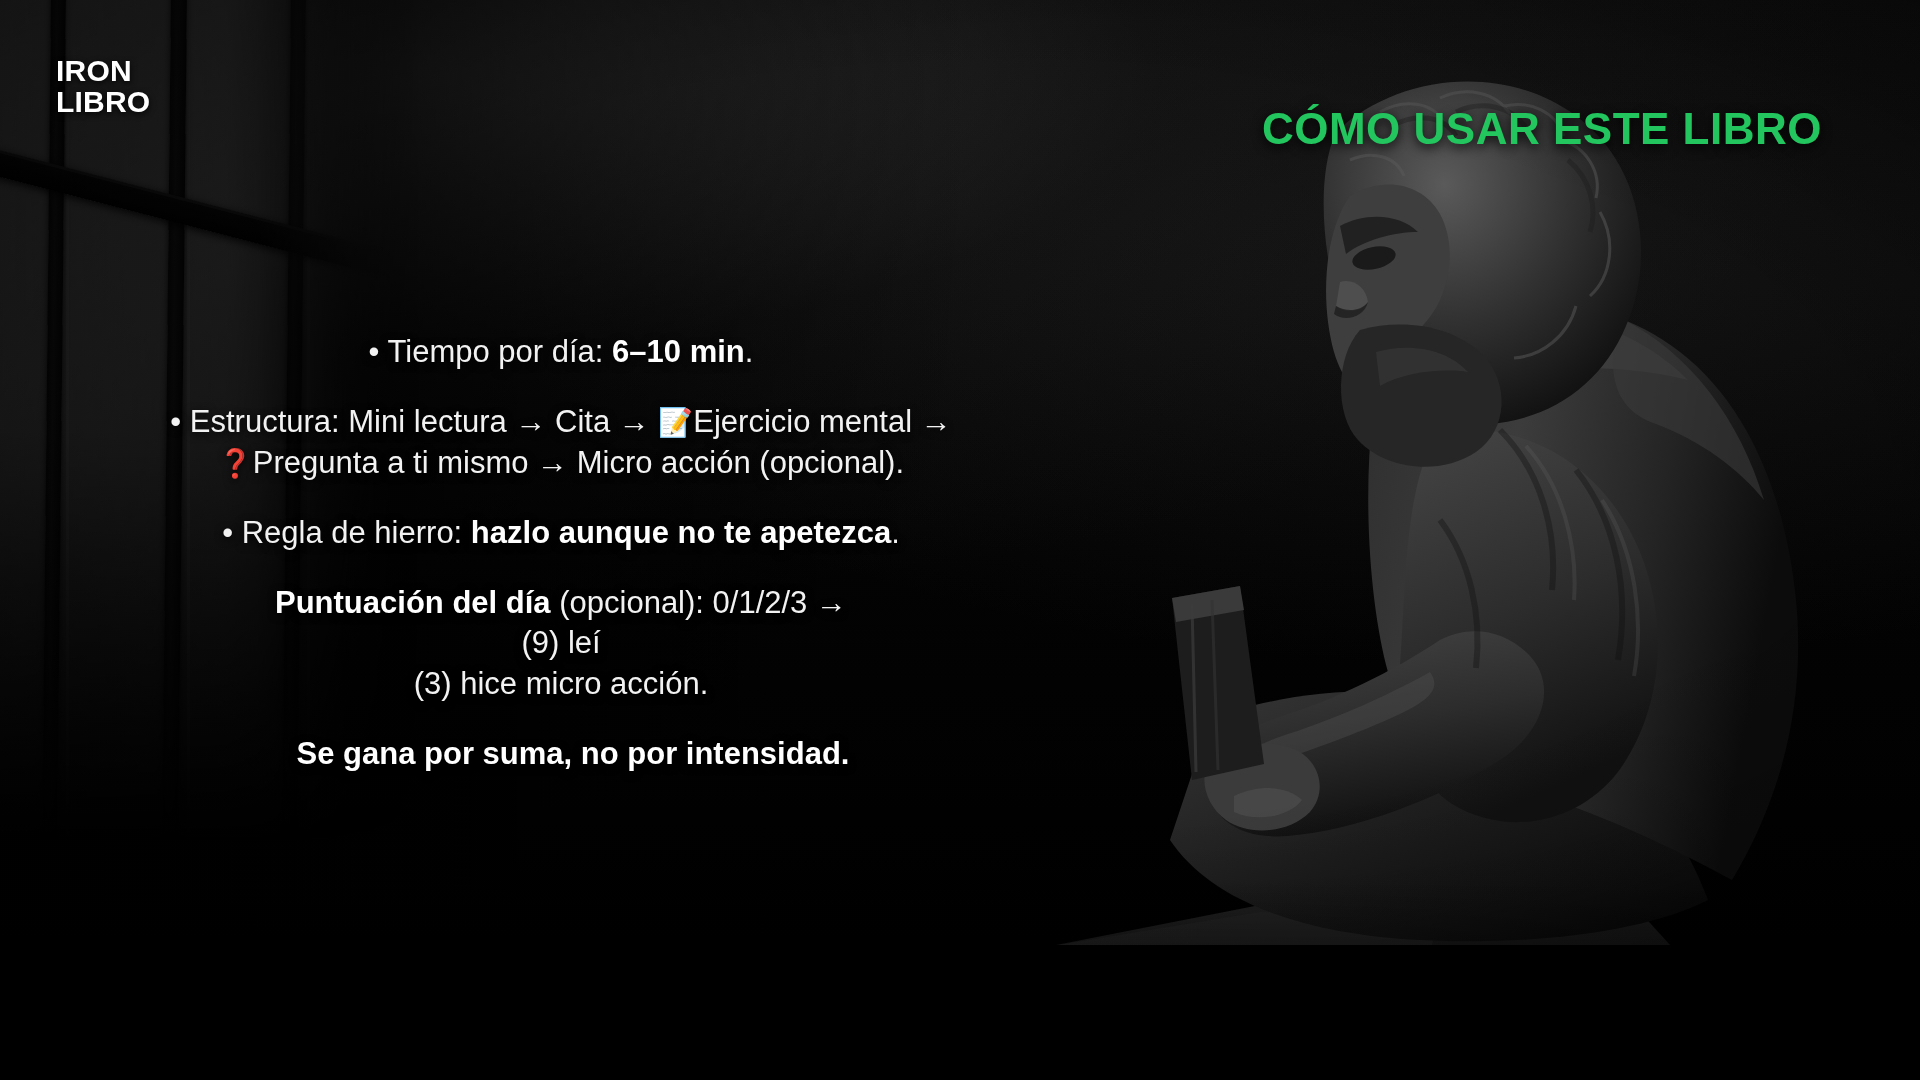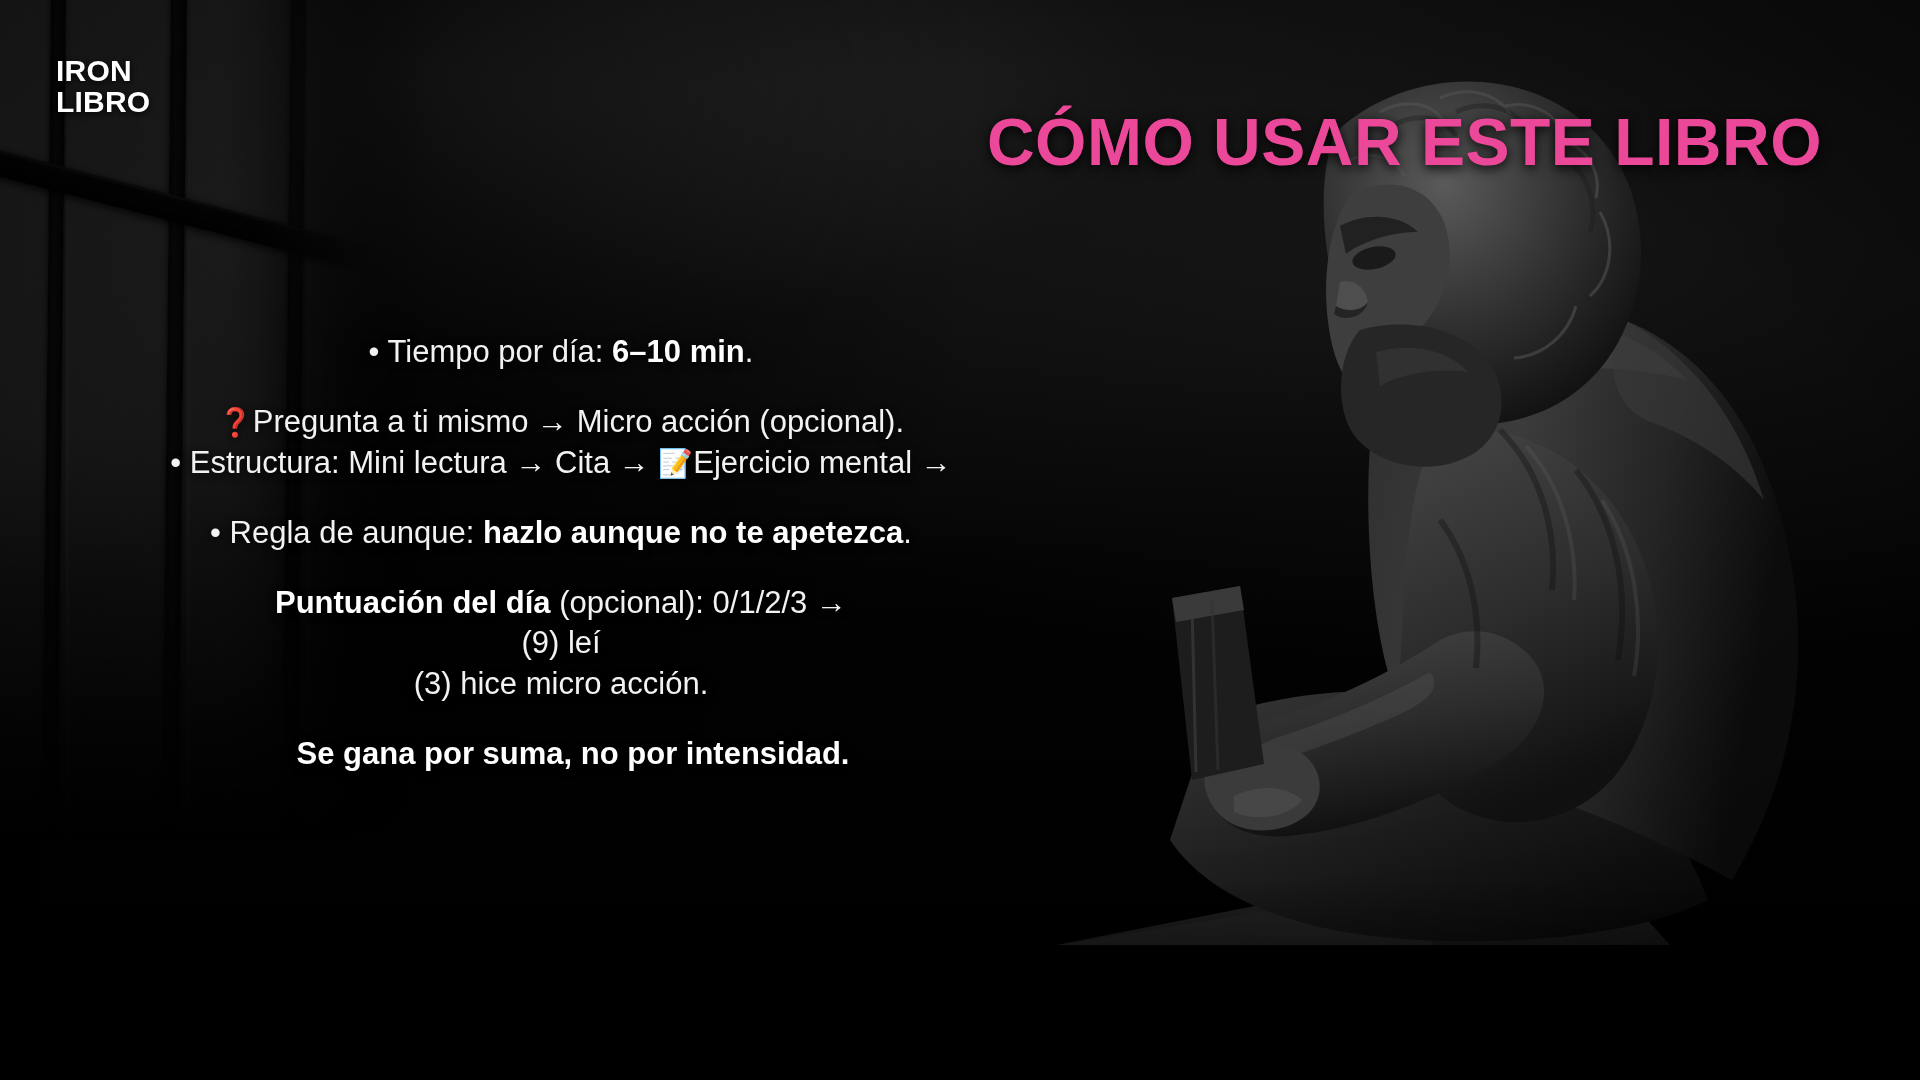--- a/index.html
+++ b/index.html
@@ -118,22 +118,22 @@
     color:#fff;
     font-size:30px; font-weight:bold;
     line-height:1.03;
     letter-spacing:0.2px;
     text-shadow:0 2px 6px rgba(0,0,0,0.9);
   }
   .brand-line { display:block; }
 
   .title {
     position:absolute; right:98px; top:104px;
-    color:#ec4899;
-    font-size:66px; font-weight:bold;
+    color:#22c55e;
+    font-size:44px; font-weight:bold;
     letter-spacing:0.5px;
     white-space:nowrap;
     text-shadow:0 3px 12px rgba(0,0,0,0.95);
   }
 
   .body {
     position:absolute; left:56px; top:332px;
     width:1010px;
     color:#f2f2f2;
     font-size:31px;
@@ -308,26 +308,26 @@
 
     <h1 class="title">CÓMO USAR ESTE LIBRO</h1>
 
     <div class="body">
 
       <div class="block">
         <span class="line"><span>•</span><span> Tiempo por día: </span><span class="b">6–10 min</span><span>.</span></span>
       </div>
 
       <div class="block">
+        <span class="line"><span>•</span><span> Estructura: Mini lectura → Cita → </span><span class="emoji">📝</span><span>Ejercicio mental →</span></span>
         <span class="line"><span class="emoji emoji-q">❓</span><span>Pregunta a ti mismo → Micro acción (opcional).</span></span>
-        <span class="line"><span>•</span><span> Estructura: Mini lectura → Cita → </span><span class="emoji">📝</span><span>Ejercicio mental →</span></span>
       </div>
 
       <div class="block">
-        <span class="line"><span>•</span><span> Regla de aunque: </span><span class="b">hazlo aunque no te apetezca</span><span>.</span></span>
+        <span class="line"><span>•</span><span> Regla de hierro: </span><span class="b">hazlo aunque no te apetezca</span><span>.</span></span>
       </div>
 
       <div class="block score-list">
         <span class="line"><span class="b">Puntuación del día</span><span> (opcional): 0/1/2/3 →</span></span>
         <span class="line">(9) leí</span>
         <span class="line">(3) hice micro acción.</span>
       </div>
 
       <div class="block tight">
         <span class="line closing">Se gana por suma, no por intensidad.</span>

